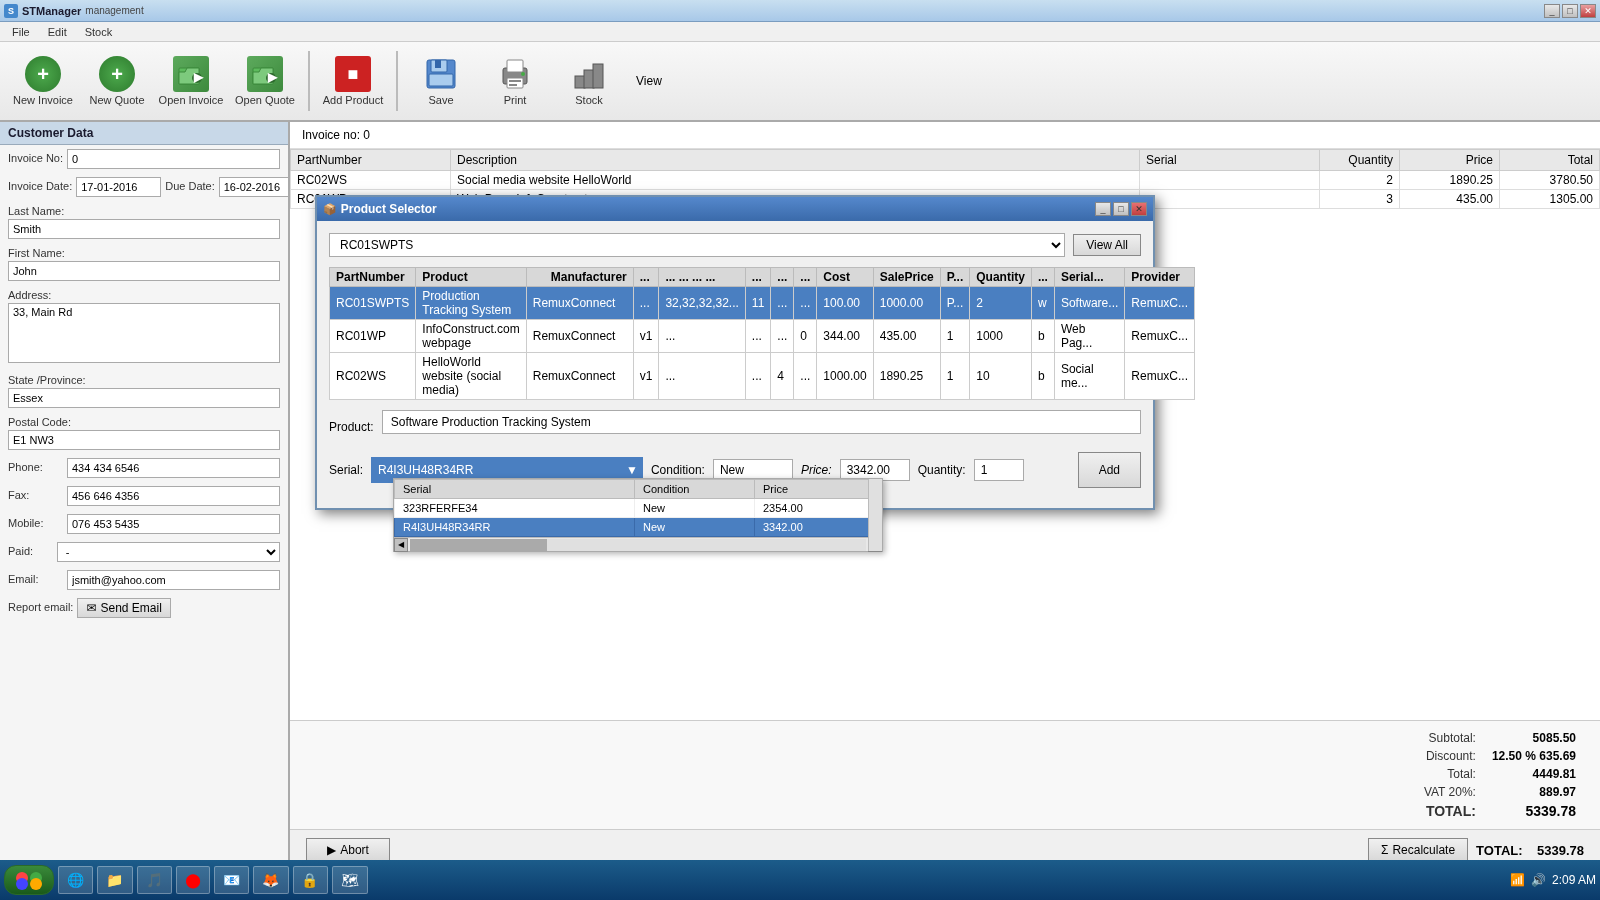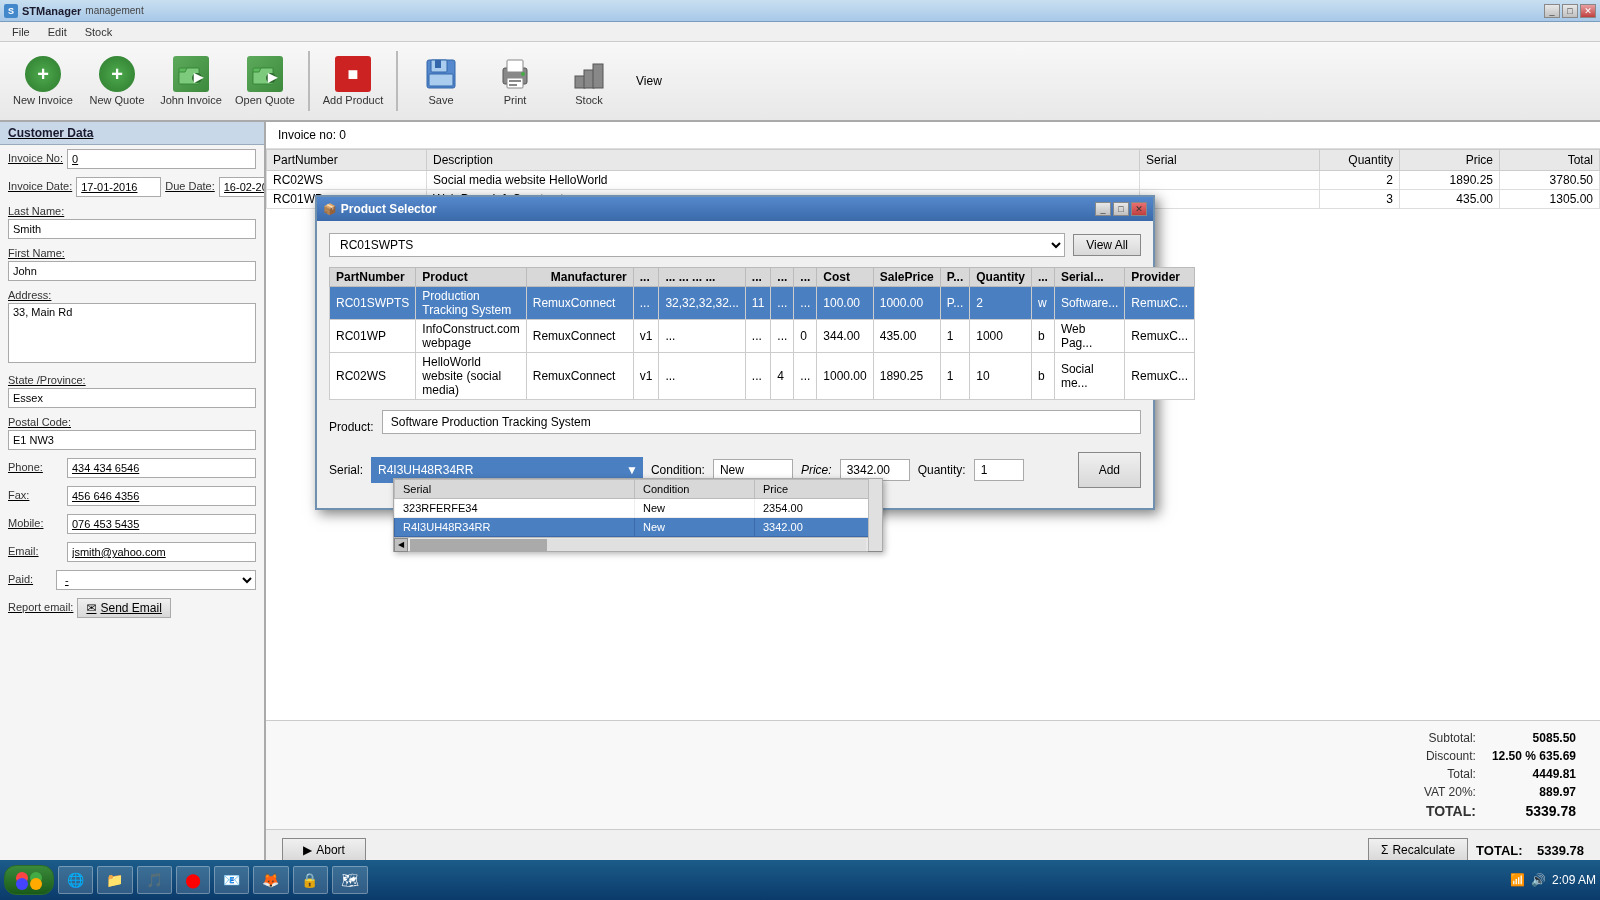--- a/index.html
+++ b/index.html
@@ -31,21 +31,21 @@
     .icon-open-quote { background: linear-gradient(135deg, #5daa5d, #3d8a3d); border-radius: 3px; width: 36px; height: 36px; display: flex; align-items: center; justify-content: center; }
     .icon-add-product { background: #cc2222; border-radius: 3px; width: 36px; height: 36px; display: flex; align-items: center; justify-content: center; color: white; font-size: 18px; }
     .icon-save { width: 36px; height: 36px; display: flex; align-items: center; justify-content: center; }
     .icon-print { width: 36px; height: 36px; display: flex; align-items: center; justify-content: center; }
     .icon-stock { width: 36px; height: 36px; display: flex; align-items: center; justify-content: center; }
     
     
     .main-area { display: flex; height: calc(900px - 22px - 20px - 80px - 30px); }
     
     
-    .left-panel { width: 266px; background: #f5f5f5; border-right: 2px solid #aaa; padding: 0; overflow-y: auto; flex-shrink: 0; text-decoration: underline; }
+    .left-panel { width: 290px; background: #f5f5f5; border-right: 2px solid #aaa; padding: 0; overflow-y: auto; flex-shrink: 0; }
     .section-header { background: #c8d8e8; padding: 4px 8px; font-weight: bold; font-size: 12px; color: #1a1a2e; border-bottom: 1px solid #9ab; }
     .form-row { padding: 4px 8px; }
     .form-label { color: #333; font-size: 11px; margin-bottom: 2px; display: block; }
     .form-input { width: 100%; border: 1px solid #aaa; background: white; padding: 2px 4px; font-size: 11px; height: 20px; }
     .form-row-inline { display: flex; align-items: center; gap: 4px; padding: 4px 8px; }
     .form-row-inline .form-label { white-space: nowrap; }
     .form-row-inline .form-input { flex: 1; }
     .form-textarea { width: 100%; border: 1px solid #aaa; background: white; padding: 2px 4px; font-size: 11px; height: 60px; resize: none; }
     .form-select { width: 100%; border: 1px solid #aaa; background: white; padding: 2px 4px; font-size: 11px; height: 20px; }
     .send-email-btn { background: linear-gradient(to bottom, #f0f0f0, #d8d8d8); border: 1px solid #aaa; padding: 2px 8px; cursor: pointer; font-size: 11px; display: flex; align-items: center; gap: 4px; }
@@ -174,21 +174,21 @@
       <div class="toolbar-icon">
         <div class="icon-open-invoice">
           <svg width="28" height="28" viewBox="0 0 28 28">
               <rect x="2" y="8" width="20" height="16" rx="1" fill="#5dba5d" stroke="#3d8a3d" stroke-width="1"></rect>
               <path d="M2 12 L8 12 L10 8 L22 8 L22 24 L2 24 Z" fill="#7dca7d" stroke="#3d8a3d" stroke-width="1"></path>
               <circle cx="20" cy="18" r="5" fill="#2d6a2d"></circle>
               <text x="17" y="21" fill="white" font-size="8" font-weight="bold">▶</text>
             </svg>
         </div>
       </div>
-      <span class="toolbar-label">John Invoice</span>
+      <span class="toolbar-label">Open Invoice</span>
     </div>
     <div class="toolbar-btn">
       <div class="toolbar-icon">
         <div class="icon-open-quote">
           <svg width="28" height="28" viewBox="0 0 28 28">
               <rect x="2" y="8" width="20" height="16" rx="1" fill="#5dba5d" stroke="#3d8a3d" stroke-width="1"></rect>
               <path d="M2 12 L8 12 L10 8 L22 8 L22 24 L2 24 Z" fill="#7dca7d" stroke="#3d8a3d" stroke-width="1"></path>
               <circle cx="20" cy="18" r="5" fill="#2d6a2d"></circle>
               <text x="17" y="21" fill="white" font-size="8" font-weight="bold">▶</text>
             </svg>
@@ -299,31 +299,31 @@
         <span class="form-label" style="width:55px;">Fax:</span>
         <input class="form-input" value="456 646 4356" style="">
       </div>
 
       <div class="form-row-inline">
         <span class="form-label" style="width:55px;">Mobile:</span>
         <input class="form-input" value="076 453 5435" style="">
       </div>
 
       <div class="form-row-inline">
-        <span class="form-label" style="width:55px;">Email:</span>
-        <input class="form-input" value="jsmith@yahoo.com" style="">
-      </div>
-
-      <div class="form-row-inline">
         <span class="form-label" style="width:55px;">Paid:</span>
         <select class="form-select">
           <option>-</option>
           <option>Yes</option>
           <option>No</option>
         </select>
+      </div>
+
+      <div class="form-row-inline">
+        <span class="form-label" style="width:55px;">Email:</span>
+        <input class="form-input" value="jsmith@yahoo.com" style="">
       </div>
 
       <div class="form-row-inline">
         <span class="form-label">Report email:</span>
         <button class="send-email-btn">
           <span>✉</span>
           <span>Send Email</span>
         </button>
       </div>
     </div>

